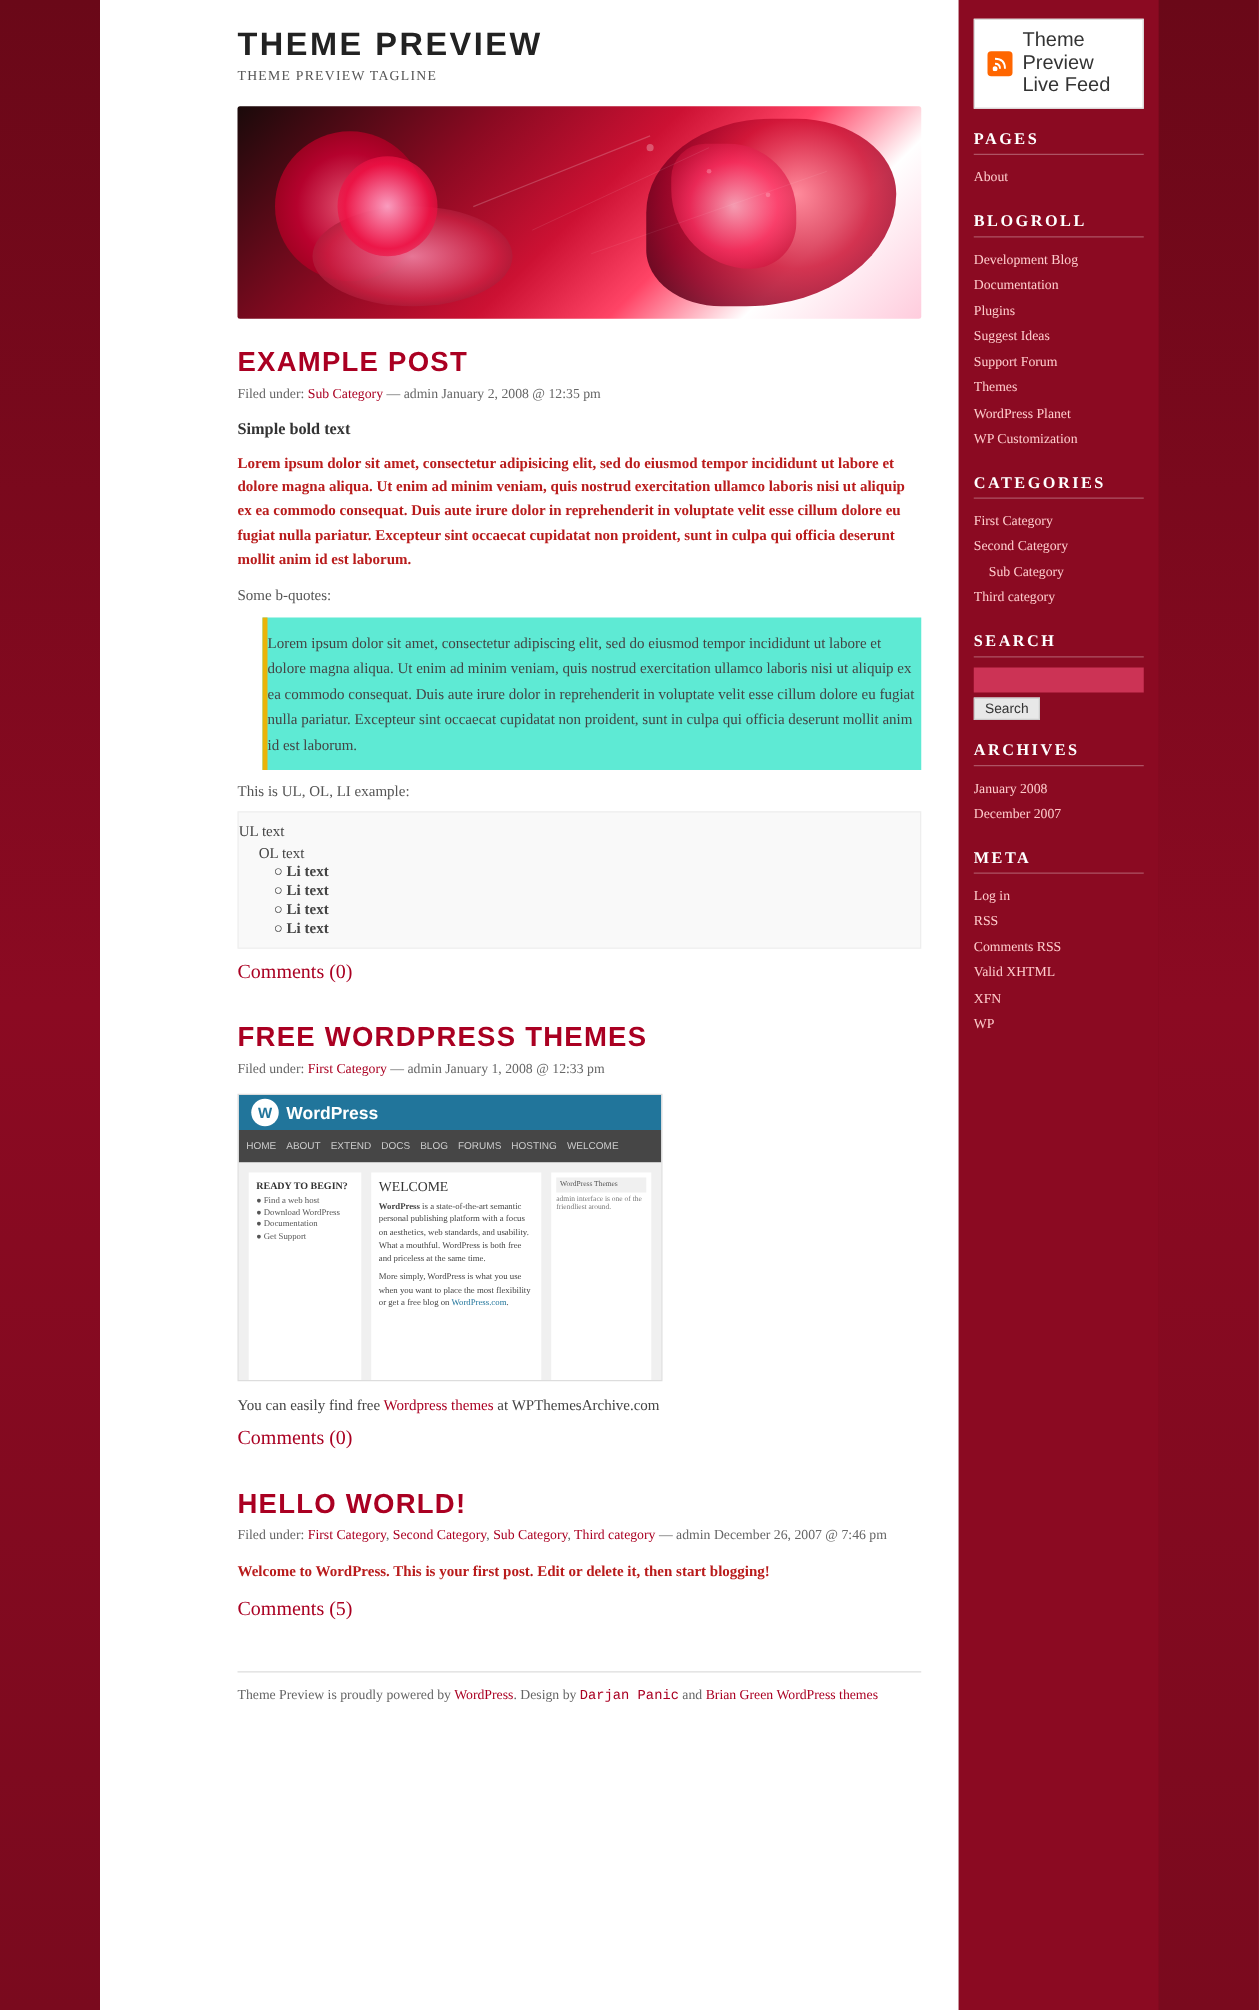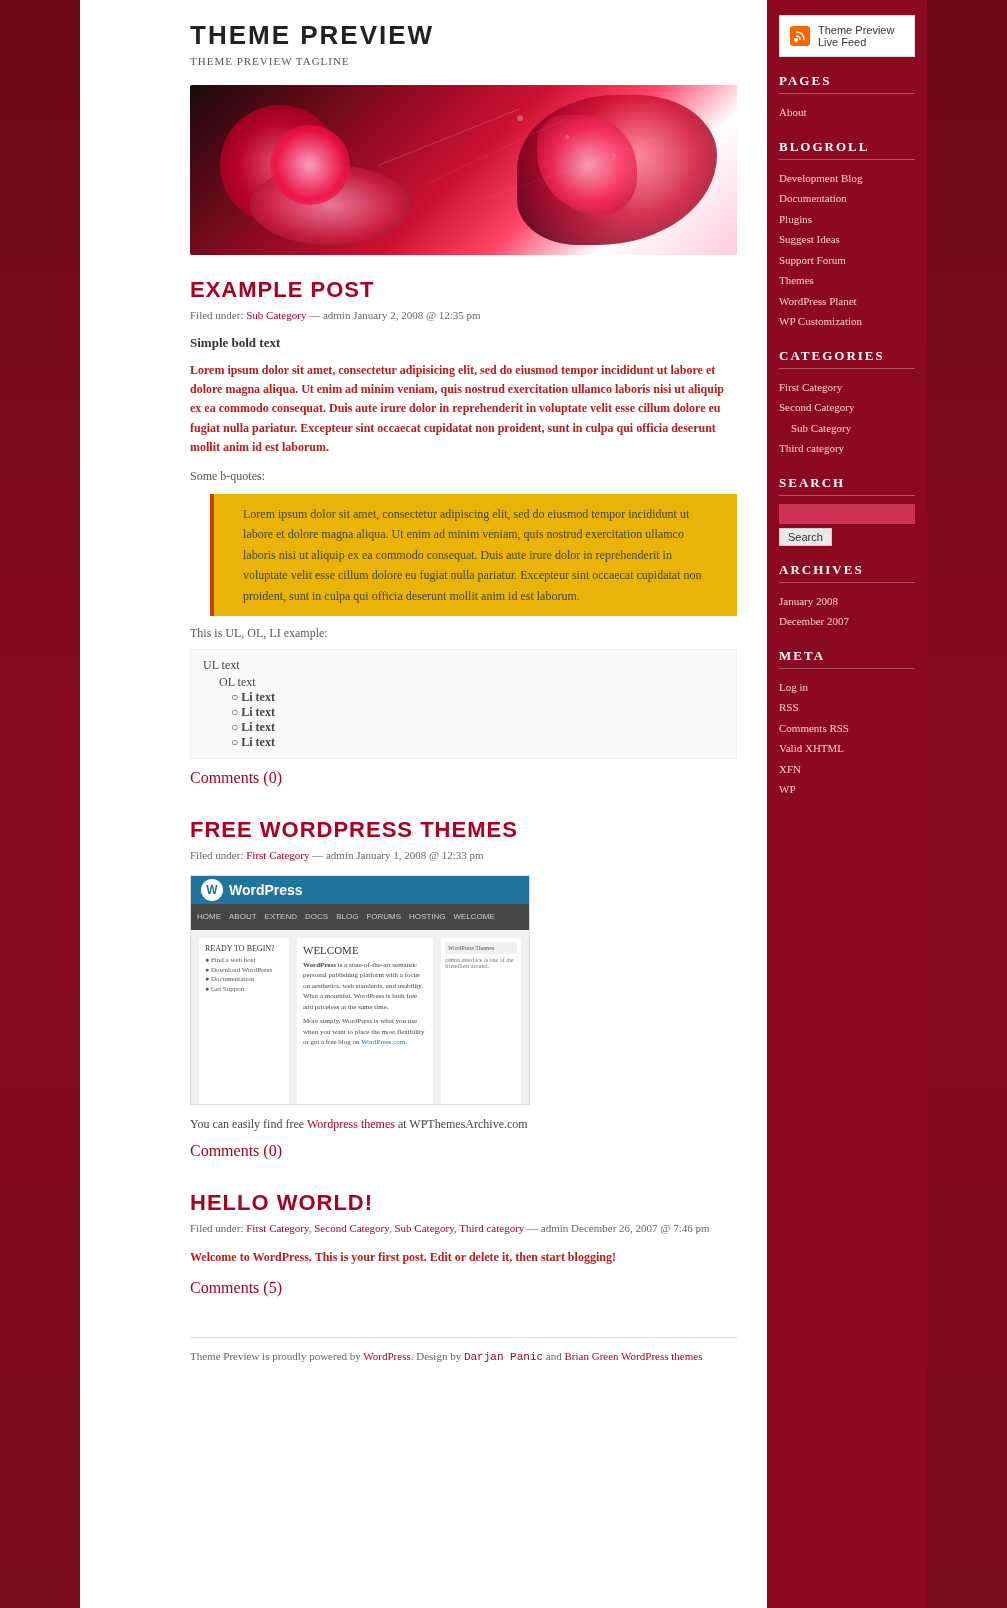--- a/index.html
+++ b/index.html
@@ -107,33 +107,33 @@
       color: #b91c1c;
       margin-bottom: 12px;
       font-weight: bold;
     }
     .section-label {
       font-size: 12px;
       color: #555;
       margin-bottom: 8px;
     }
     blockquote {
-      border-left: 4px solid #c2410c;
+      border-left: 4px solid #eab308;
       margin: 10px 0 10px 20px;
-      padding: 10px 29px;
+      padding: 10px 0;
       font-size: 12px;
       line-height: 1.7;
       color: #444;
-      background: #eab308;
+      background: #5eead4;
     }
     .ul-ol-section {
       font-size: 12px;
       color: #444;
       margin-bottom: 10px;
-      padding: 8px 12px;
+      padding: 8px 0;
       background: #f9f9f9;
       border: 1px solid #eee;
     }
     .ul-ol-section .ul-text {
       margin-bottom: 2px;
     }
     .comments-link {
       font-size: 16px;
       color: #aa0022;
       text-decoration: none;
@@ -248,21 +248,21 @@
       border-radius: 3px;
       display: flex;
       align-items: center;
       justify-content: center;
       color: white;
       font-size: 10px;
       font-weight: bold;
       flex-shrink: 0;
     }
     .rss-text {
-      font-size: 11px;
+      font-size: 16px;
       color: #333;
       font-family: Arial, sans-serif;
     }
     
     .search-input {
       width: 100%;
       background: #cc3355;
       border: none;
       height: 20px;
       margin-bottom: 4px;
@@ -379,21 +379,21 @@
           <span class="wp-nav-item">ABOUT</span>
           <span class="wp-nav-item">EXTEND</span>
           <span class="wp-nav-item">DOCS</span>
           <span class="wp-nav-item">BLOG</span>
           <span class="wp-nav-item">FORUMS</span>
           <span class="wp-nav-item">HOSTING</span>
           <span class="wp-nav-item">WELCOME</span>
         </div>
         <div class="wp-screenshot-body">
           <div class="wp-sidebar-left">
-            <div style="font-size:8px;font-weight:normal;margin-bottom:3px;">READY TO BEGIN?</div>
+            <div style="font-size:8px;font-weight:bold;margin-bottom:3px;">READY TO BEGIN?</div>
             <div style="font-size:7px;color:#555;line-height:1.4;">
               ● Find a web host<br>
               ● Download WordPress<br>
               ● Documentation<br>
               ● Get Support
             </div>
           </div>
           <div class="wp-main-content">
             <div class="wp-welcome">WELCOME</div>
             <div style="font-size:7px;color:#444;line-height:1.5;">

